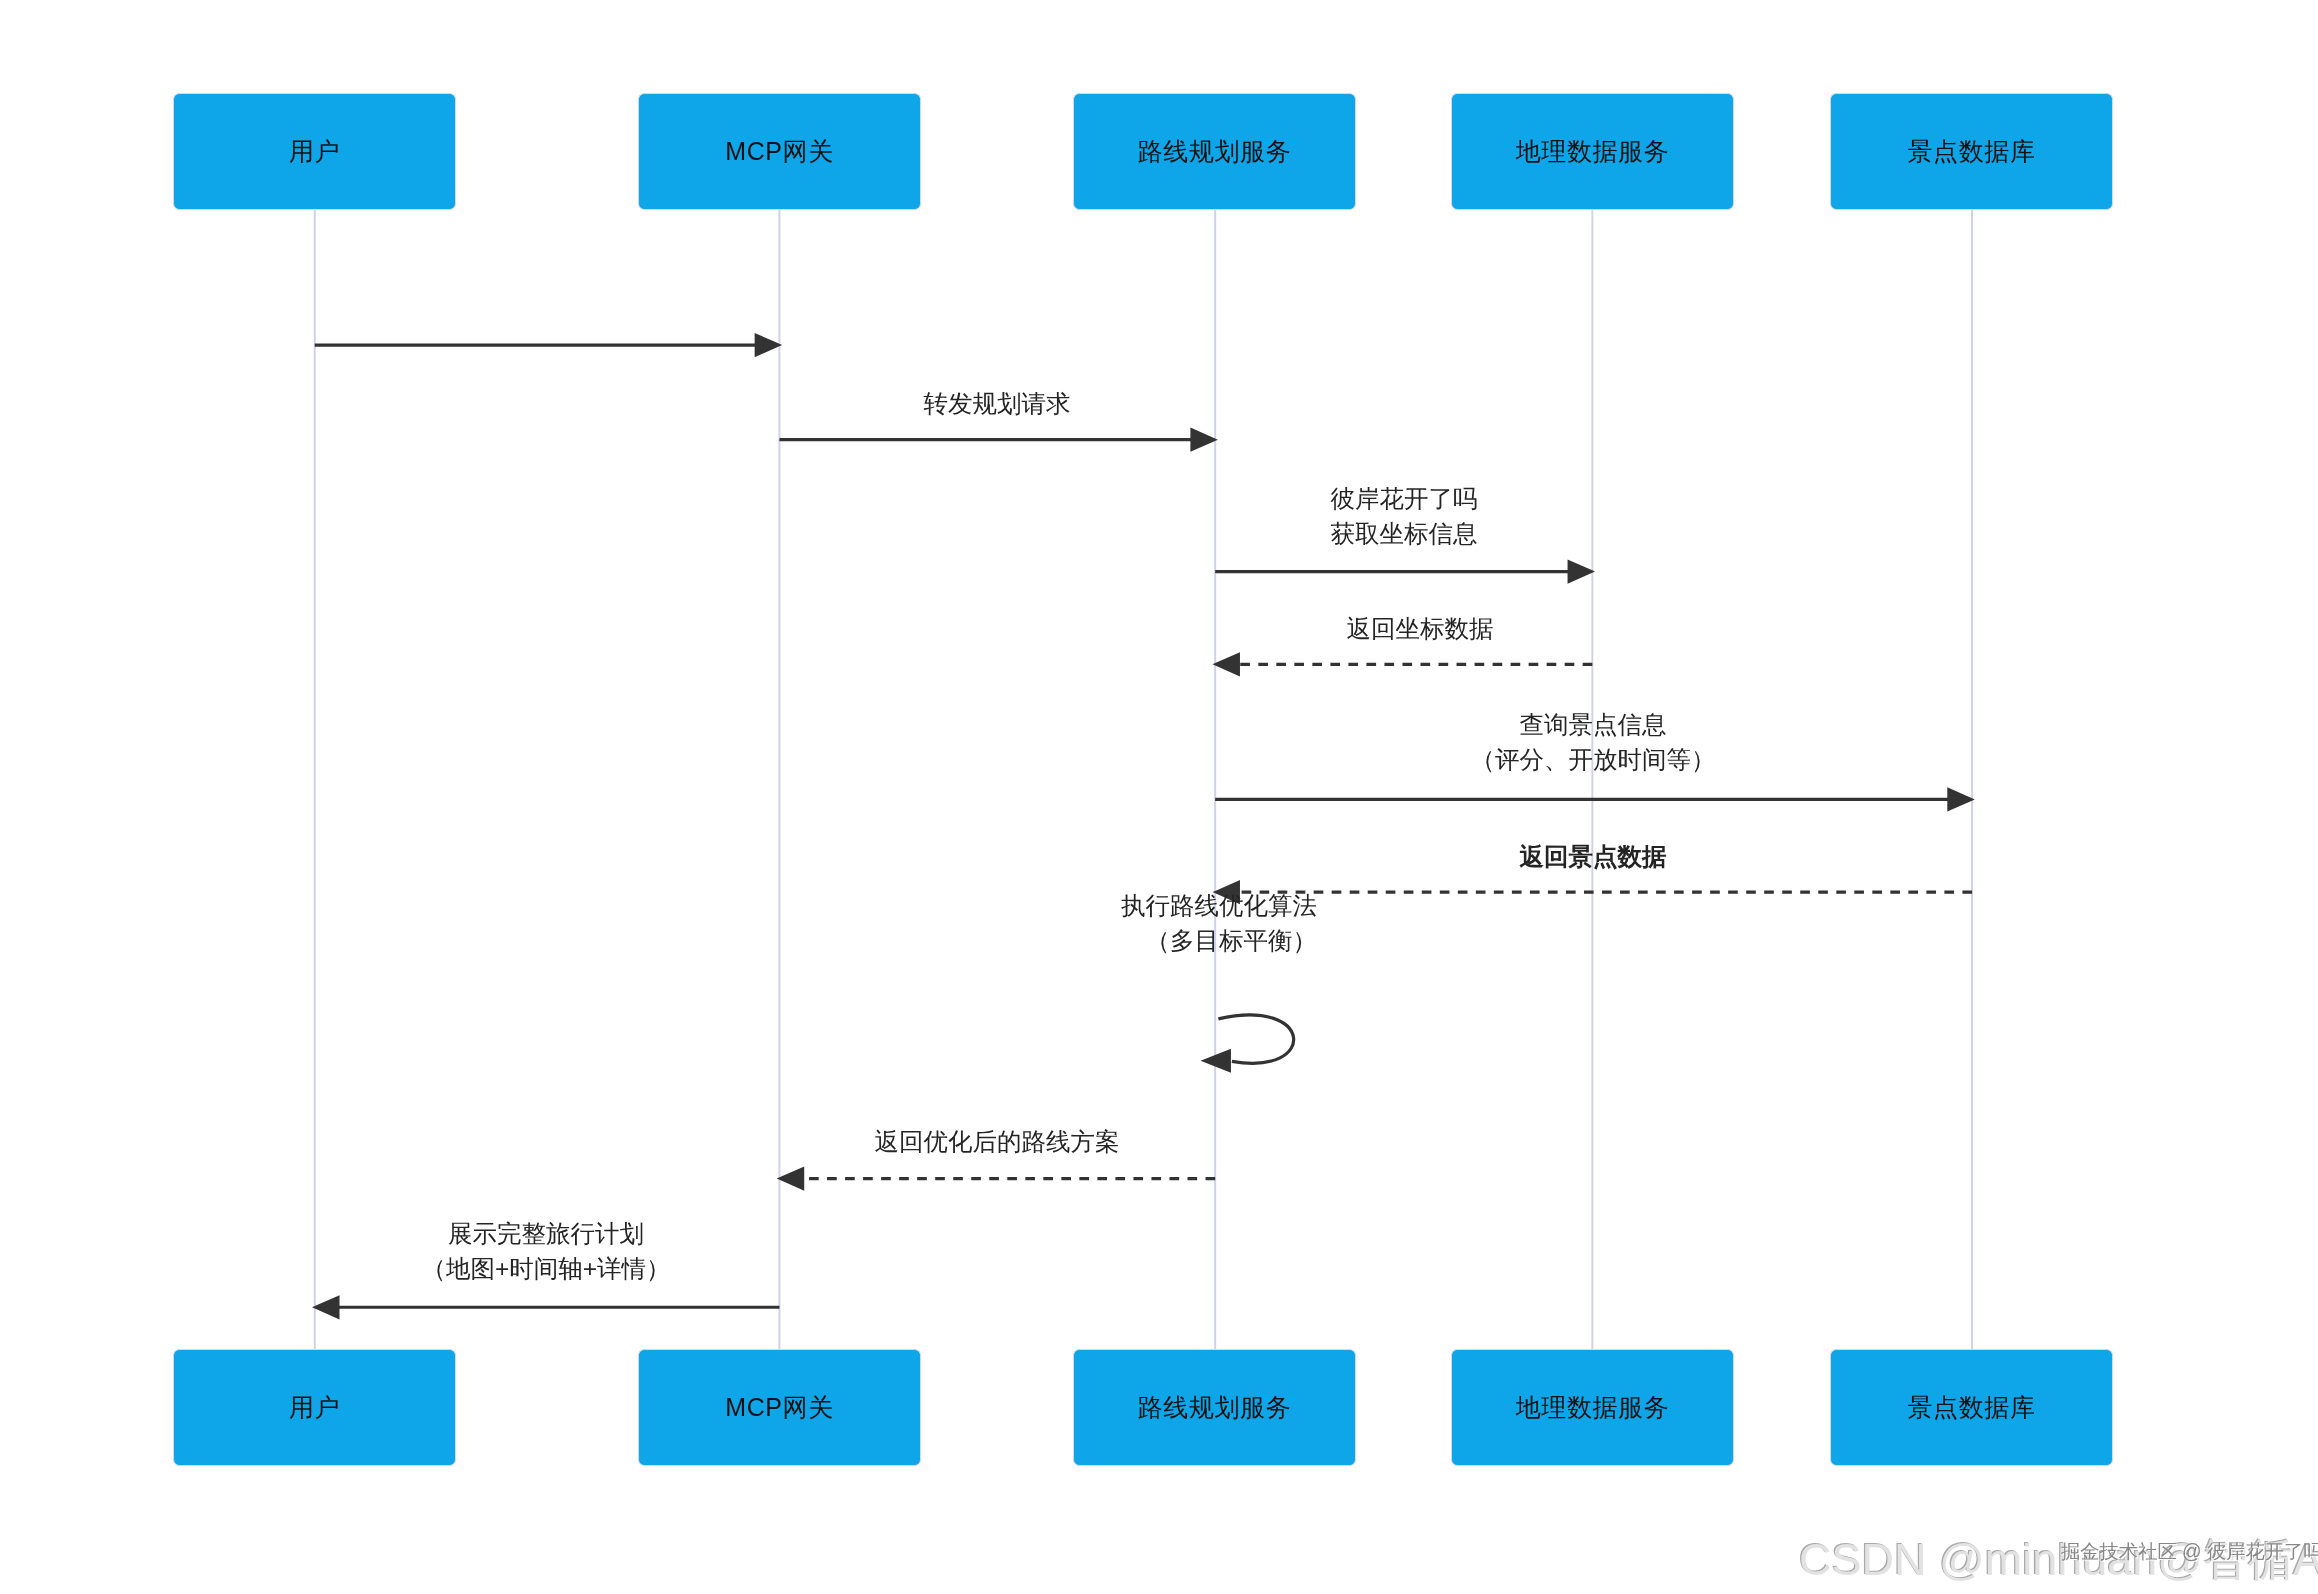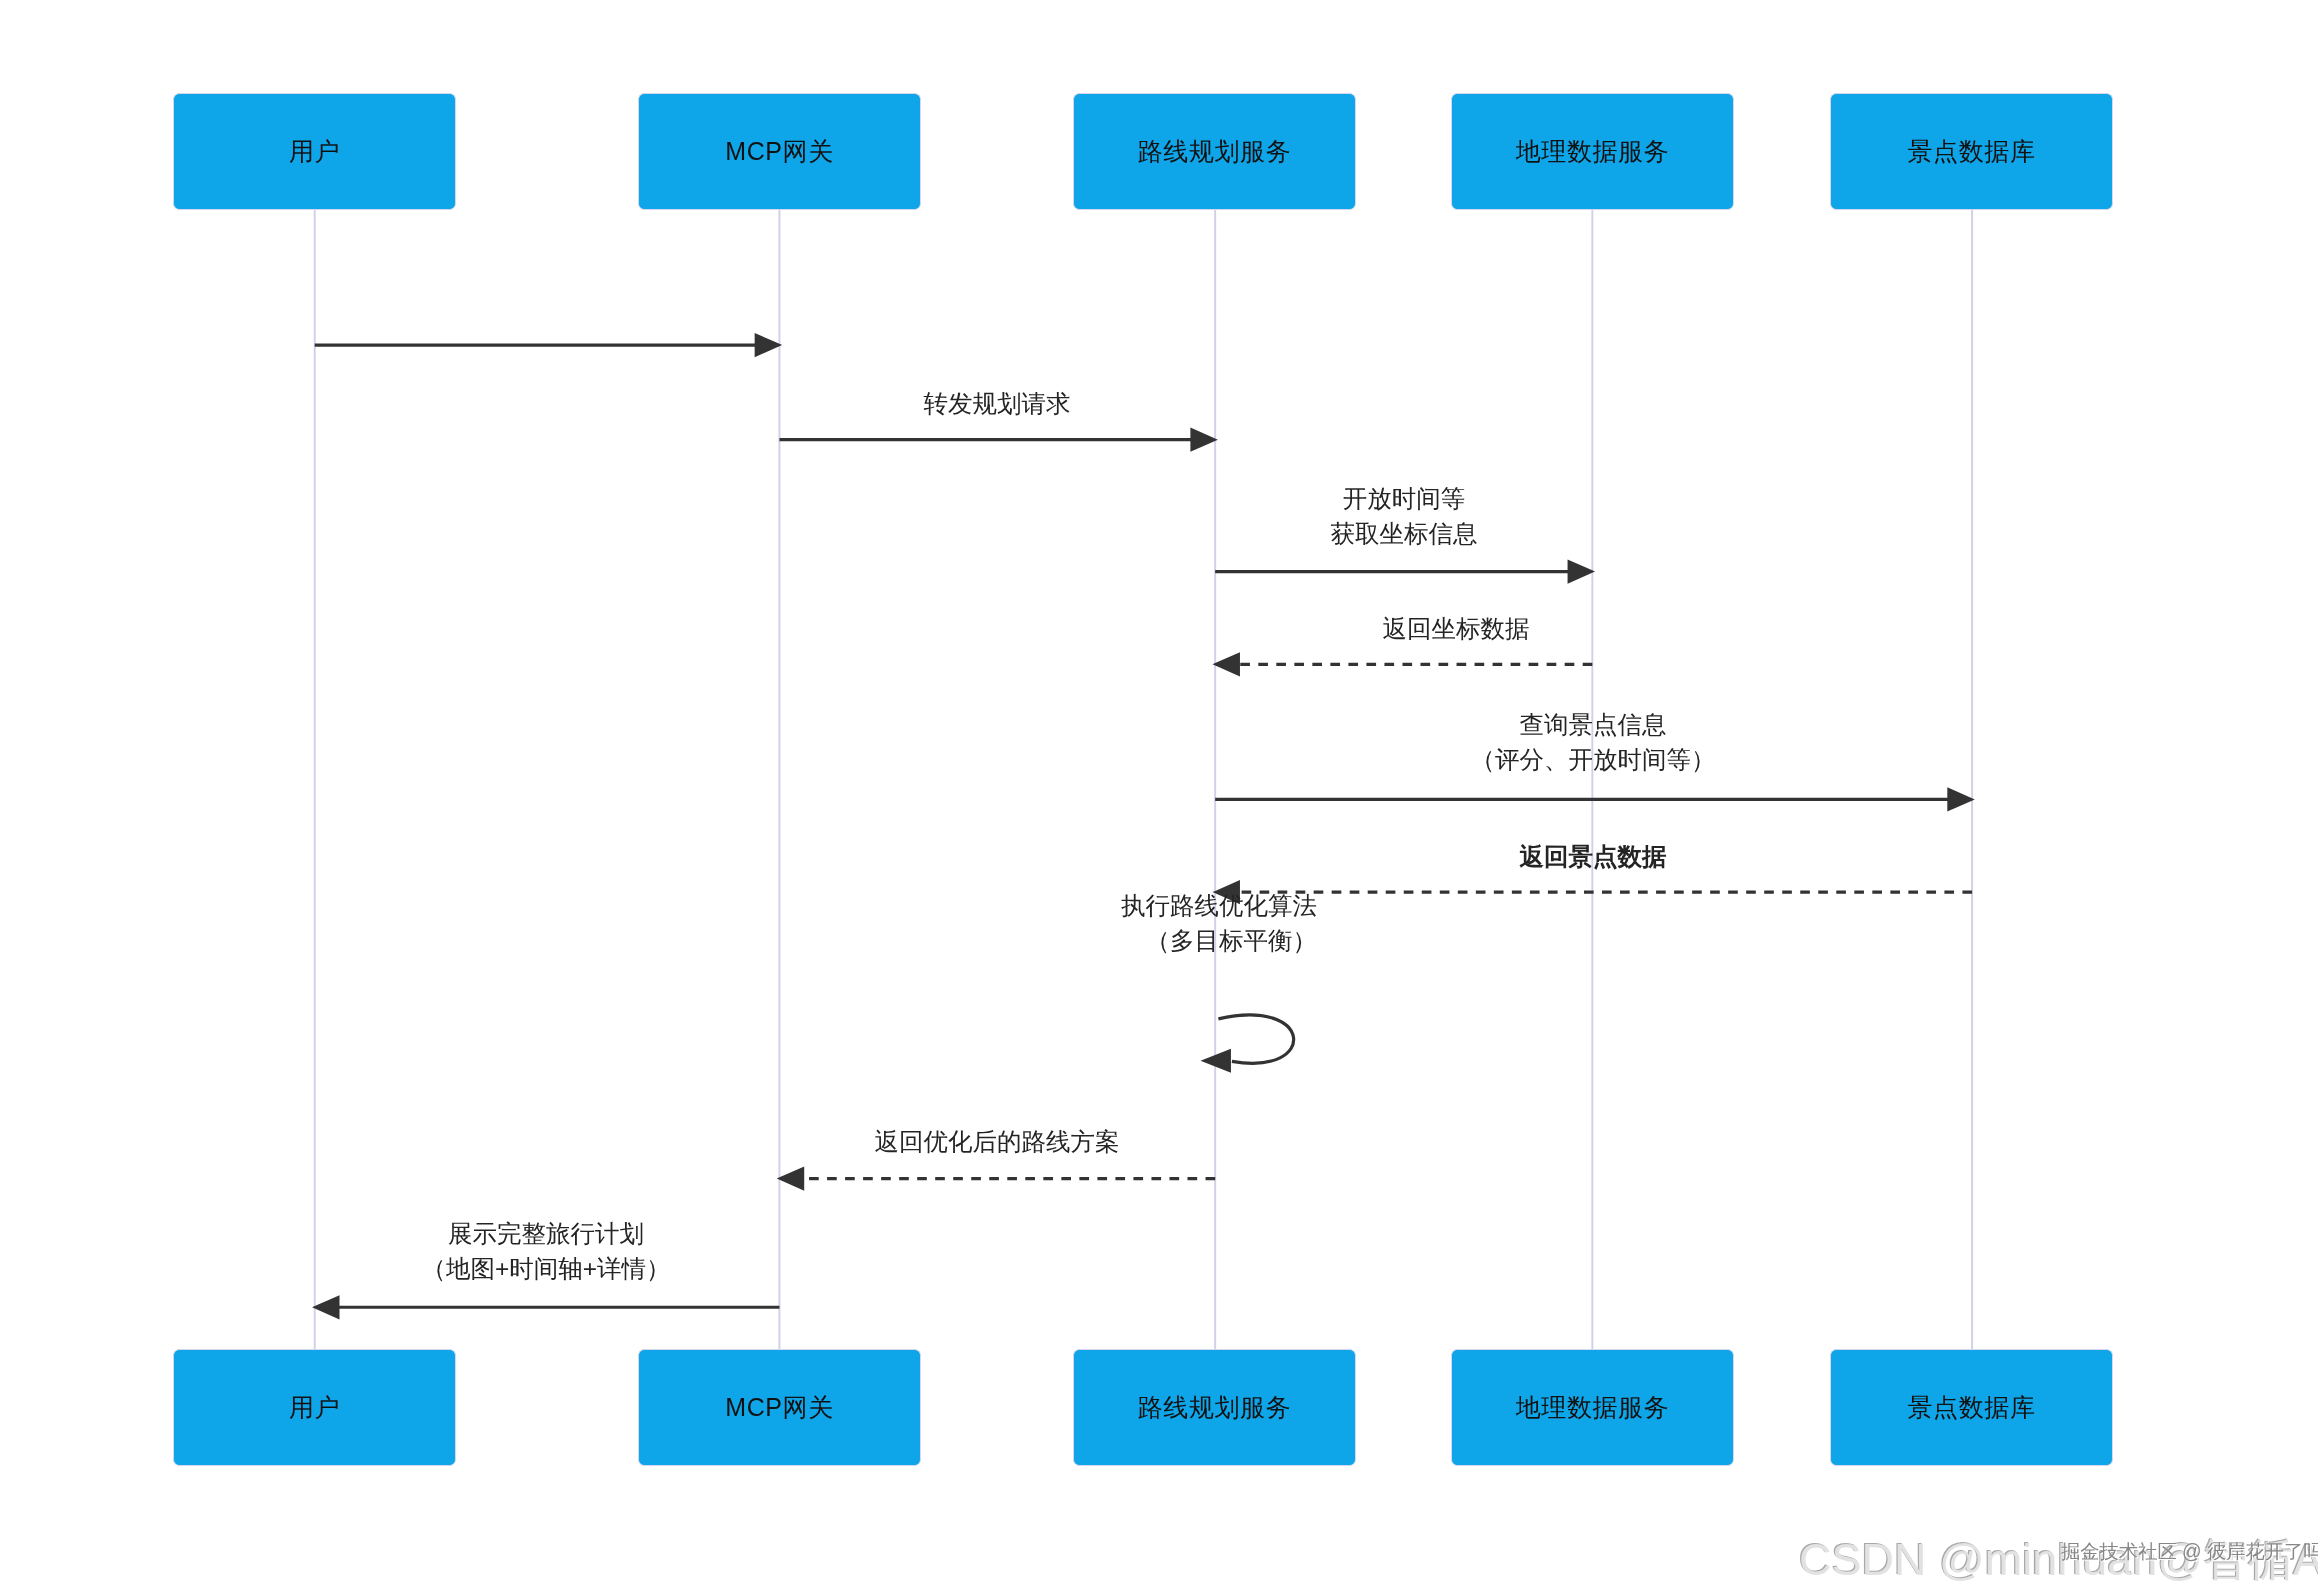--- a/index.html
+++ b/index.html
@@ -113,24 +113,24 @@
   <div class="actor" style="left:173px;  top:1349px;">用户</div>
   <div class="actor" style="left:638px;  top:1349px;">MCP网关</div>
   <div class="actor" style="left:1073px; top:1349px;">路线规划服务</div>
   <div class="actor" style="left:1451px; top:1349px;">地理数据服务</div>
   <div class="actor" style="left:1830px; top:1349px;">景点数据库</div>
 
   <div class="msg" style="left:997px; top:386px;">
     <div>转发规划请求</div>
   </div>
   <div class="msg" style="left:1404px; top:481px;">
-    <div>开放时间等</div>
+    <div>彼岸花开了吗</div>
     <div>获取坐标信息</div>
   </div>
-  <div class="msg" style="left:1456px; top:611px;">
+  <div class="msg" style="left:1420px; top:611px;">
     <div>返回坐标数据</div>
   </div>
   <div class="msg" style="left:1593px; top:707px;">
     <div>查询景点信息</div>
     <div>（评分、开放时间等）</div>
   </div>
   <div class="msg" style="left:1593px; top:839px;font-weight:bold;">
     <div>返回景点数据</div>
   </div>
   <div class="msg" style="left:1219px; top:888px;text-align:right;">

